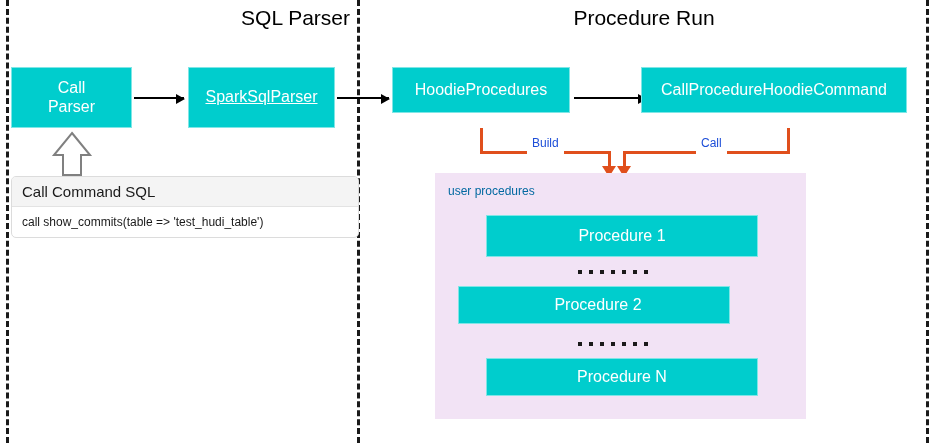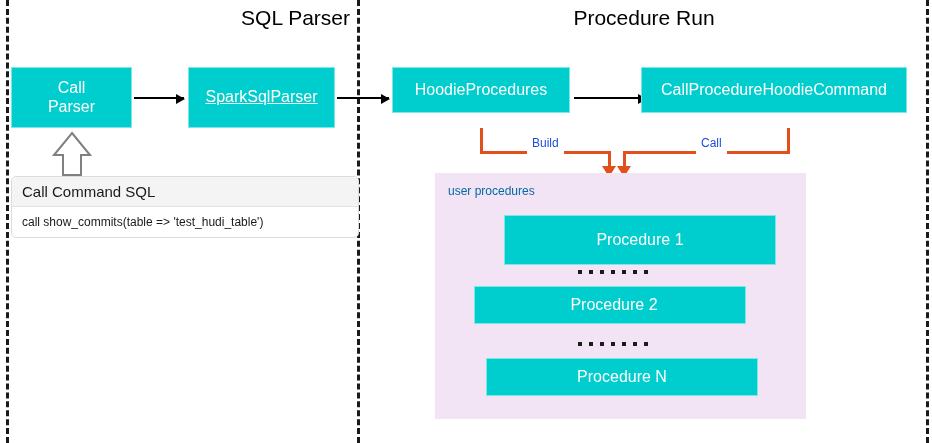--- a/index.html
+++ b/index.html
@@ -213,33 +213,33 @@
   <div class="orange-v" style="left:787px; top:128px; height:25px;"></div>
   <div class="orange-h" style="left:623px; top:151px; width:167px;"></div>
   <div class="orange-v" style="left:623px; top:151px; height:17px;"></div>
   <div class="orange-head" style="left:617px; top:166px;"></div>
   <div class="edge-label" style="left:696px; top:128px;">Call</div>
 
   <div class="panel" style="left:435px; top:173px; width:371px; height:246px;"></div>
 
   <div class="panel-label" style="left:448px; top:184px;">user procedures</div>
 
-  <div class="proc-box" style="left:504px; top:215px; width:272px; height:50px;">Procedure 1</div>
+  <div class="proc-box" style="left:486px; top:215px; width:272px; height:42px;">Procedure 1</div>
 
   <div class="dots" style="left:578px; top:270px;">
     <span></span>
       <span></span>
       <span></span>
       <span></span>
       <span></span>
       <span></span>
       <span></span>
   </div>
 
-  <div class="proc-box" style="left:474px; top:286px; width:272px; height:38px;padding-left:8px;">Procedure 2</div>
+  <div class="proc-box" style="left:458px; top:286px; width:272px; height:38px;padding-left:8px;">Procedure 2</div>
 
   <div class="dots" style="left:578px; top:342px;">
     <span></span>
       <span></span>
       <span></span>
       <span></span>
       <span></span>
       <span></span>
       <span></span>
   </div>

